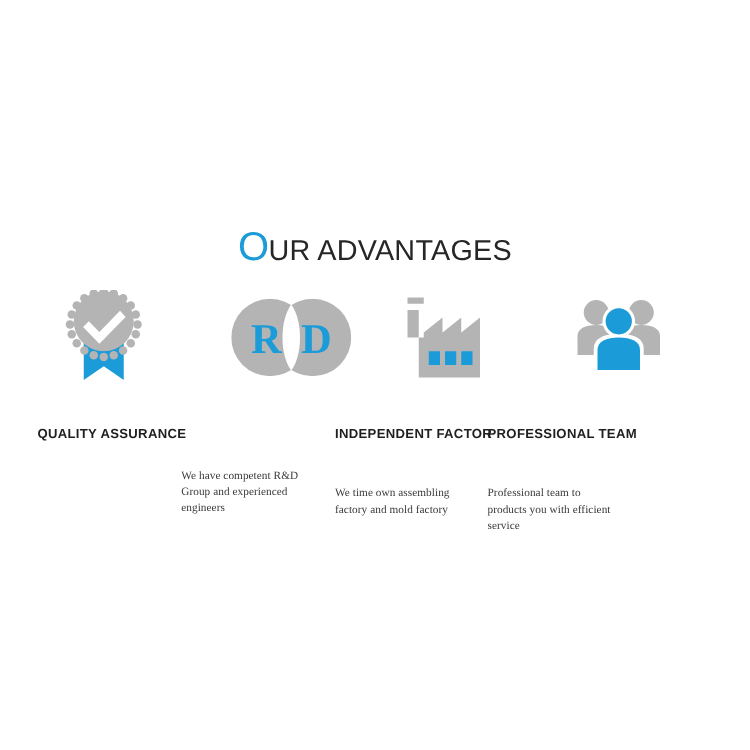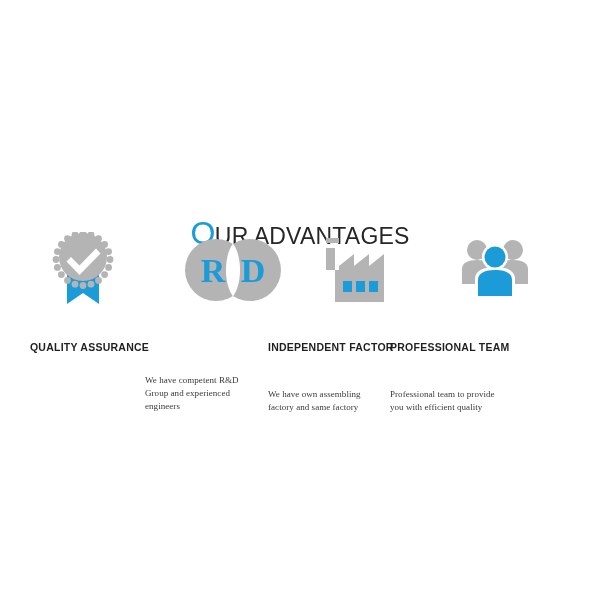--- a/index.html
+++ b/index.html
@@ -22,21 +22,20 @@
   }
 
   
   #section-title {
     position: absolute;
     left: 0;
     top: 181px;
     width: 600px;
     text-align: center;
     white-space: nowrap;
-    margin-top: 36px;
   }
   .title-initial {
     font-size: 32px;
     line-height: 32px;
     color: #1b9bd8;
     font-weight: 400;
     letter-spacing: -0.5px;
   }
   .title-rest {
     font-size: 23px;
@@ -167,36 +166,36 @@
         <rect x="6" y="12" width="9" height="22" fill="#b4b4b4"></rect>
 
         <path d="M15 34 L15 66 L64 66 L64 18 L49 30 L49 18 L34 30 L34 18 L19 30 L19 34 Z" fill="#b4b4b4"></path>
 
         <rect x="23" y="45" width="9" height="11" fill="#1b9bd8"></rect>
         <rect x="36" y="45" width="9" height="11" fill="#1b9bd8"></rect>
         <rect x="49" y="45" width="9" height="11" fill="#1b9bd8"></rect>
       </svg>
     </div>
     <div class="card-heading">INDEPENDENT FACTOR</div>
-    <div class="card-body">We have own assembling factory and same factory</div>
+    <div class="card-body">We time own assembling factory and mold factory</div>
   </div>
 
   <div class="col" id="col-3">
     <div class="icon-box">
       <svg width="70" height="58" viewBox="0 0 70 58">
 
         <circle cx="17" cy="11" r="10" fill="#b4b4b4"></circle>
         <path d="M2 45 L2 30 C2 24 8 21 17 21 C26 21 32 24 32 30 L32 45 Z" fill="#b4b4b4"></path>
 
         <circle cx="53" cy="11" r="10" fill="#b4b4b4"></circle>
         <path d="M38 45 L38 30 C38 24 44 21 53 21 C62 21 68 24 68 30 L68 45 Z" fill="#b4b4b4"></path>
 
         <circle cx="35" cy="18" r="13" fill="#ffffff"></circle>
         <path d="M15 58 L15 40 C15 32 23 28 35 28 C47 28 55 32 55 40 L55 58 Z" fill="#ffffff"></path>
         <circle cx="35" cy="18" r="10.5" fill="#1b9bd8"></circle>
         <path d="M18 57 L18 41 C18 34 25 31 35 31 C45 31 52 34 52 41 L52 57 Z" fill="#1b9bd8"></path>
       </svg>
     </div>
     <div class="card-heading">PROFESSIONAL TEAM</div>
-    <div class="card-body">Professional team to provide you with efficient quality</div>
+    <div class="card-body">Professional team to products you with efficient service</div>
   </div>
 
 </div>
 
 </body></html>

